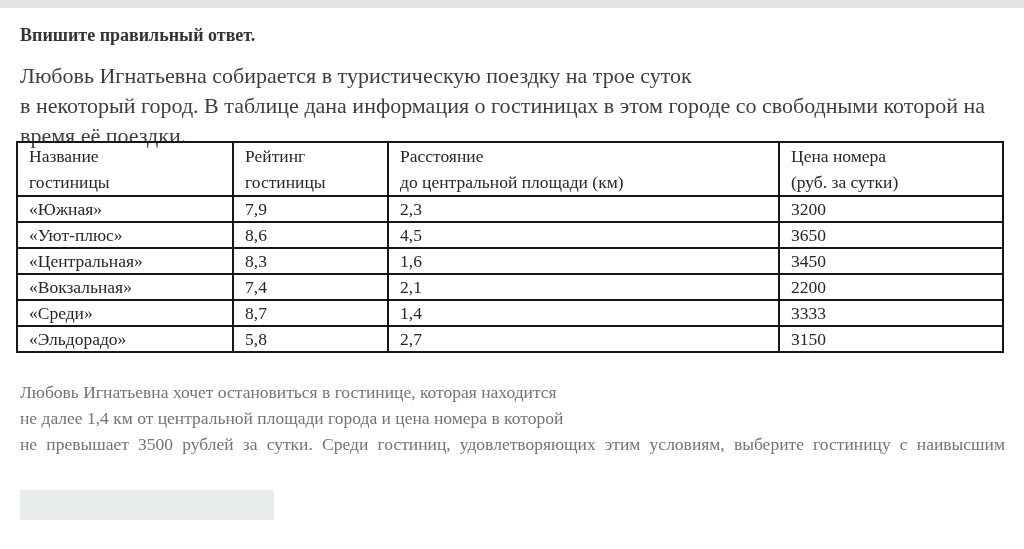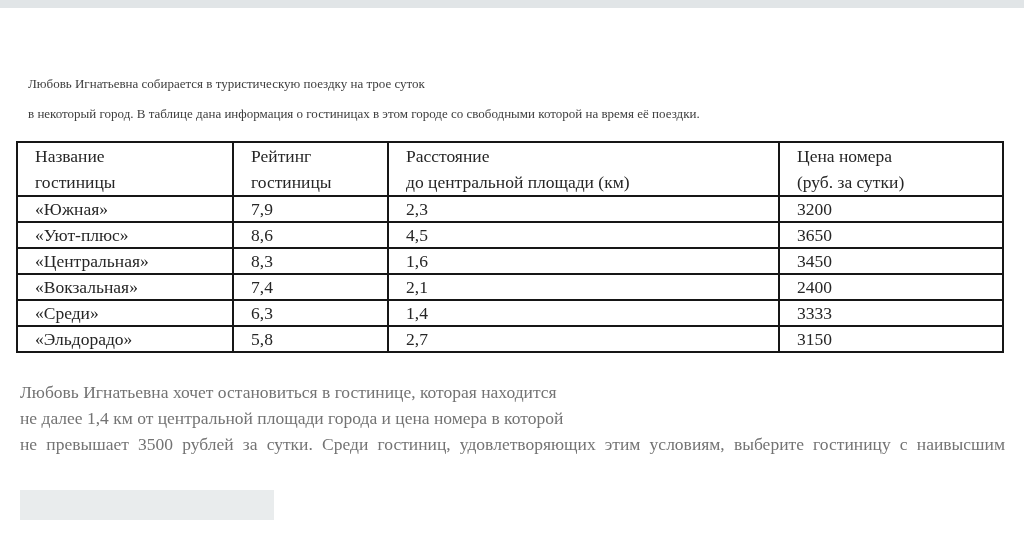--- a/index.html
+++ b/index.html
@@ -23,40 +23,40 @@
     margin: 0;
     font-size: 18px;
     font-weight: bold;
     color: #333333;
     line-height: 21px;
   }
   .intro {
     position: absolute;
     left: 20px; top: 61px;
     width: 990px;
-    margin: 8px;
-    font-size: 13px;
+    margin: 0;
+    font-size: 22px;
     line-height: 30px;
     color: #3d3d3d;
   }
   .intro-line { display: block; }
   table.hotels {
     position: absolute;
     left: 16px; top: 141px;
     width: 986px;
     border-collapse: collapse;
     table-layout: fixed;
     color: #262626;
   }
   table.hotels th, table.hotels td {
     border: 2px solid #161616;
     font-weight: normal;
     text-align: left;
     vertical-align: top;
-    padding: 0 17px;
+    padding: 0 11px;
     font-size: 17.5px;
     overflow: hidden;
     white-space: nowrap;
   }
   table.hotels th {
     height: 52px;
     line-height: 26px;
   }
   table.hotels td {
     height: 23px;
@@ -90,20 +90,21 @@
     color: #333333;
   }
 </style>
 </head>
 <body>
 
 <div class="page">
 
   <div class="topbar"></div>
 
+  <h1 class="title">Впишите правильный ответ.</h1>
 
   <p class="intro">
     <span class="intro-line">Любовь Игнатьевна собирается в туристическую поездку на трое суток</span>
     <span class="intro-line">в некоторый город. В таблице дана информация о гостиницах в этом городе со свободными которой на время её поездки.</span>
   </p>
 
   <table class="hotels">
     <colgroup>
       <col style="width:216px">
       <col style="width:155px">
@@ -146,25 +147,25 @@
         <tr>
           <td>«Центральная»</td>
           <td>8,3</td>
           <td>1,6</td>
           <td>3450</td>
         </tr>
         <tr>
           <td>«Вокзальная»</td>
           <td>7,4</td>
           <td>2,1</td>
-          <td>2400</td>
+          <td>2200</td>
         </tr>
         <tr>
           <td>«Среди»</td>
-          <td>6,3</td>
+          <td>8,7</td>
           <td>1,4</td>
           <td>3333</td>
         </tr>
         <tr>
           <td>«Эльдорадо»</td>
           <td>5,8</td>
           <td>2,7</td>
           <td>3150</td>
         </tr>
       </tbody>

